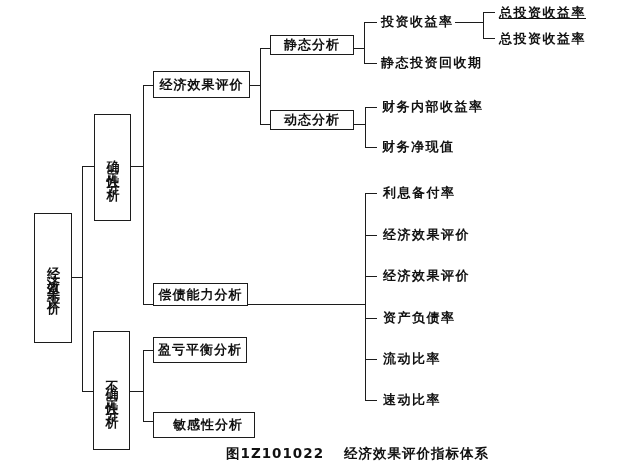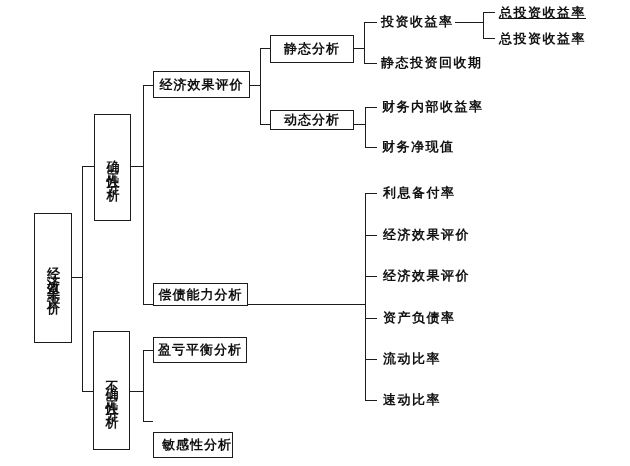--- a/index.html
+++ b/index.html
@@ -78,23 +78,23 @@
 <div id="figure">
 
   <div class="vbox" style="left:34px; top:213px; width:38px; height:130px;">经济效果评价</div>
 
   <div class="vbox" style="left:94px; top:114px; width:37px; height:107px;">确定性分析</div>
   <div class="vbox" style="left:93px; top:331px; width:37px; height:119px;">不确定性分析</div>
 
   <div class="hbox" style="left:153px; top:71px; width:97px; height:27px;">经济效果评价</div>
   <div class="hbox" style="left:153px; top:283px; width:95px; height:23px;">偿债能力分析</div>
   <div class="hbox" style="left:153px; top:337px; width:94px; height:26px;">盈亏平衡分析</div>
-  <div class="hbox" style="left:153px; top:432px; width:80px; height:26px;padding-left:8px;">敏感性分析</div>
+  <div class="hbox" style="left:153px; top:412px; width:102px; height:26px;padding-left:8px;">敏感性分析</div>
 
-  <div class="hbox" style="left:270px; top:35px; width:84px; height:28px;">静态分析</div>
+  <div class="hbox" style="left:270px; top:35px; width:84px; height:20px;">静态分析</div>
   <div class="hbox" style="left:270px; top:110px; width:84px; height:20px;">动态分析</div>
 
   <div class="leaf" style="left:381px; top:22px;">投资收益率</div>
   <div class="leaf" style="left:381px; top:63px;">静态投资回收期</div>
   <div class="leaf" style="left:499px; top:13px;text-decoration:underline;">总投资收益率</div>
   <div class="leaf" style="left:499px; top:39px;">总投资收益率</div>
   <div class="leaf" style="left:382px; top:107px;">财务内部收益率</div>
   <div class="leaf" style="left:382px; top:147px;">财务净现值</div>
   <div class="leaf" style="left:383px; top:193px;">利息备付率</div>
   <div class="leaf" style="left:383px; top:235px;">经济效果评价</div>
@@ -140,14 +140,17 @@
   <div class="hline" style="left:365px; top:276px; width:12px;"></div>
   <div class="hline" style="left:365px; top:318px; width:12px;"></div>
   <div class="hline" style="left:365px; top:359px; width:12px;"></div>
   <div class="hline" style="left:365px; top:400px; width:12px;"></div>
 
   <div class="hline" style="left:130px; top:391px; width:13px;"></div>
   <div class="vline" style="left:143px; top:350px; height:72px;"></div>
   <div class="hline" style="left:143px; top:350px; width:10px;"></div>
   <div class="hline" style="left:143px; top:421px; width:10px;"></div>
 
+  <div class="caption">
+    <span class="gap">图1Z101022</span><span>经济效果评价指标体系</span>
+  </div>
 
 </div>
 
 </body></html>

